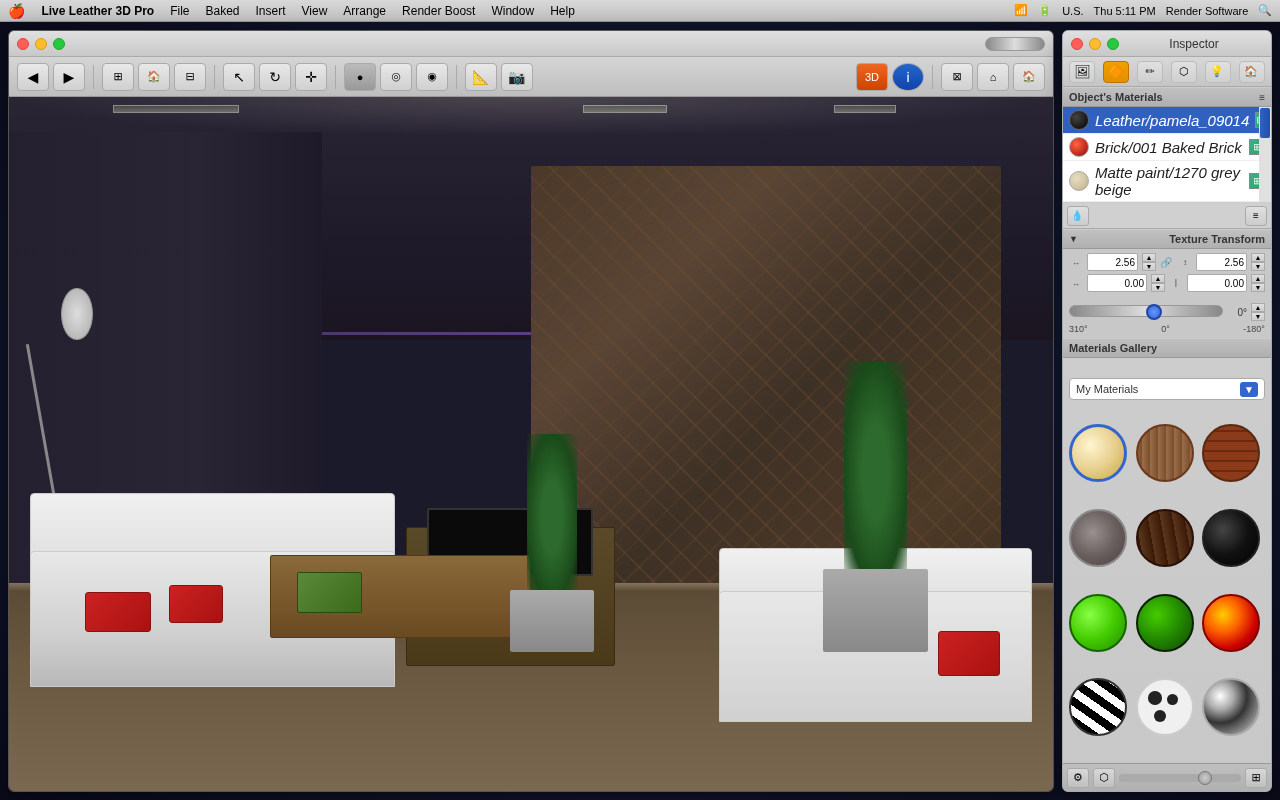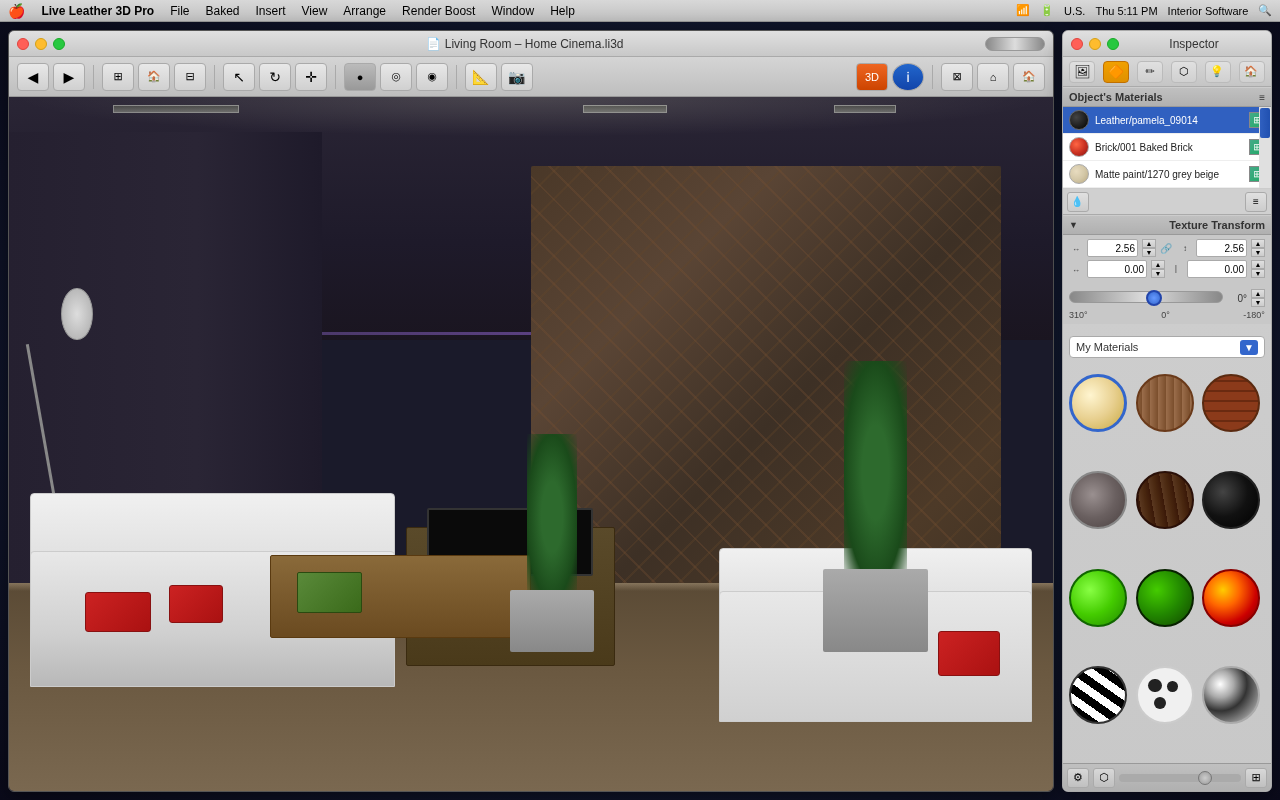--- a/index.html
+++ b/index.html
@@ -425,21 +425,21 @@
       cursor: pointer;
       border-bottom: 1px solid #eee;
     }
     .material-item.selected { background: #3060c0; color: white; }
     .material-swatch {
       width: 20px; height: 20px;
       border-radius: 50%;
       border: 1px solid #aaa;
       flex-shrink: 0;
     }
-    .material-name { flex: 1; font-size: 10px; }
+    .material-name { flex: 1; font-size: 15px; font-style: italic; }
     .material-icon {
       width: 16px; height: 16px;
       background: linear-gradient(135deg, #4a8, #2a6);
       border: 1px solid #888;
       font-size: 9px;
       display: flex;
       align-items: center;
       justify-content: center;
       color: white;
     }
@@ -572,21 +572,21 @@
     .gallery-header {
       background: linear-gradient(to bottom, #c0c0c0, #b0b0b0);
       padding: 3px 6px;
       font-size: 11px;
       font-weight: 600;
       color: #333;
       border-bottom: 1px solid #999;
       border-top: 1px solid #ccc;
     }
     .gallery-dropdown {
-      margin: 12px 6px;
+      margin: 20px 6px;
       height: 22px;
       background: white;
       border: 1px solid #aaa;
       border-radius: 4px;
       display: flex;
       align-items: center;
       padding: 0 6px;
       font-size: 11px;
       color: #333;
       cursor: pointer;
@@ -727,37 +727,33 @@
   <span>View</span>
   <span>Arrange</span>
   <span>Render Boost</span>
   <span>Window</span>
   <span>Help</span>
   <div class="right-items">
     <span>📶</span>
     <span>🔋</span>
     <span>U.S.</span>
     <span>Thu 5:11 PM</span>
-    <span>Interior Software</span>
+    <span>Render Software</span>
     <span>🔍</span>
   </div>
 </div>
 
 <div class="main-content">
 
   <div class="app-window">
 
     <div class="window-titlebar">
       <div class="traffic-light tl-close"></div>
       <div class="traffic-light tl-min"></div>
       <div class="traffic-light tl-max"></div>
-      <div class="window-title">
-        <span>📄 </span>
-        <span>Living Room – Home Cinema.li3d</span>
-      </div>
       <div style="width:60px;height:14px;background:linear-gradient(to right,#888,#ddd,#888);border-radius:7px;border:1px solid #999;margin-left:auto;"></div>
     </div>
 
     <div class="toolbar">
       <div class="toolbar-btn" title="Back">◀</div>
       <div class="toolbar-btn" title="Forward">▶</div>
       <div class="toolbar-sep"></div>
       <div class="toolbar-btn" style="font-size:11px;">⊞</div>
       <div class="toolbar-btn" style="font-size:11px;">🏠</div>
       <div class="toolbar-btn" style="font-size:11px;">⊟</div>
@@ -944,20 +940,23 @@
         </div>
       </div>
       <div class="angle-labels">
         <span>310°</span>
         <span>0°</span>
         <span>-180°</span>
       </div>
     </div>
 
     <div class="gallery-section">
+      <div class="gallery-header">
+        <span>Materials Gallery</span>
+      </div>
       <div class="gallery-dropdown">
         <span class="gallery-dropdown-text">My Materials</span>
         <span class="gallery-dropdown-arrow">▼</span>
       </div>
 
       <div class="gallery-grid">
         <div class="gallery-item mat-cream selected"></div>
         <div class="gallery-item mat-wood1"></div>
         <div class="gallery-item" style="background:repeating-linear-gradient(0deg,#8b3a1a 0px,#8b3a1a 8px,#6a2a10 8px,#6a2a10 10px);border-radius:50%;border:2px solid #5a2a10;"></div>
         <div class="gallery-item mat-stone"></div>

